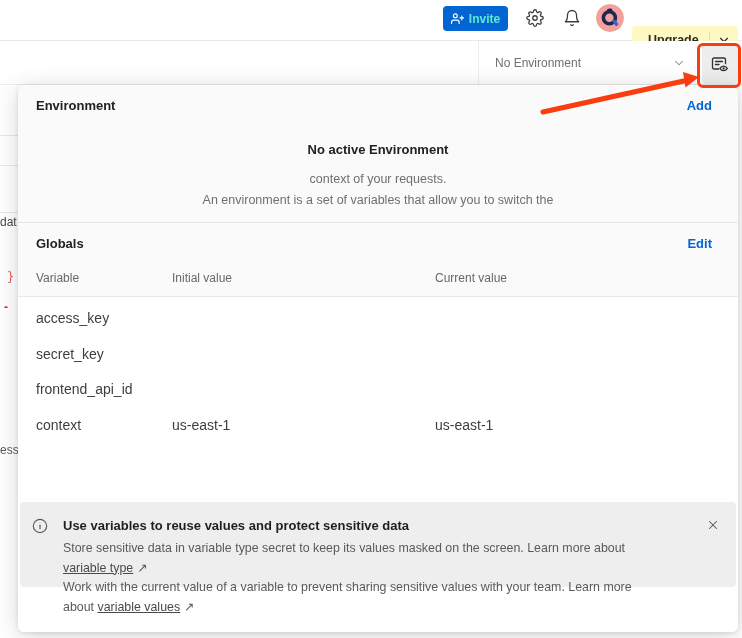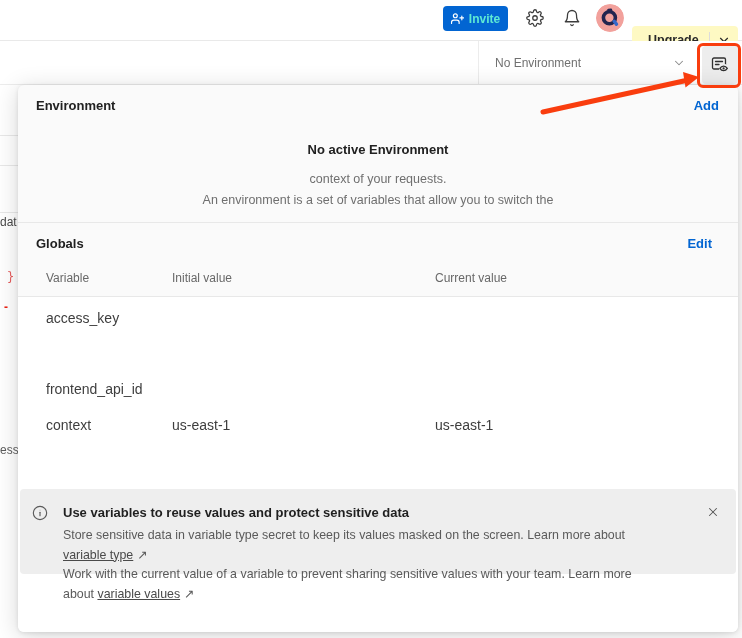--- a/index.html
+++ b/index.html
@@ -33,36 +33,36 @@
 
   
   .frag { color:#4a4a4a; font-size:12px; white-space:nowrap; overflow:hidden; }
   .hline { height:1px; background:#e8e8e8; }
 
   
   .panel { left:18px; top:85px; width:720px; height:547px; background:#fafafa; border-radius:6px;
     box-shadow:0 4px 24px rgba(0,0,0,.16), 0 1px 4px rgba(0,0,0,.10); }
   .panel-title { left:18px; top:13px; font-size:13px; font-weight:700; color:#212121; }
   .link-action { font-size:13px; font-weight:700; color:#0265d2; cursor:pointer; }
-  .add-link { right:19px; top:13px; }
+  .add-link { right:26px; top:13px; }
   .empty-title { left:0; top:57px; width:100%; text-align:center; font-size:13px; font-weight:700; color:#212121; }
   .empty-desc { left:0; top:84px; width:100%; text-align:center; font-size:12.5px; color:#6f6f6f; line-height:21px; }
   .div1 { left:0; top:137px; width:100%; height:1px; background:#e8e8e8; }
   .globals-title { left:18px; top:151px; font-size:13px; font-weight:700; color:#212121; }
   .edit-link { right:26px; top:151px; }
   .col-head { top:186px; font-size:12px; color:#686868; }
-  .col-var { left:28px;text-align:right; } .col-init { left:154px; } .col-cur { left:417px; }
+  .col-var { left:18px;text-align:right; } .col-init { left:154px; } .col-cur { left:417px; }
   .div2 { left:0; top:211px; width:100%; height:1px; background:#e8e8e8; }
   .rows-bg { left:0; top:212px; width:100%; height:335px; background:#ffffff; border-radius:0 0 6px 6px; }
   .vrow { left:0; width:100%; height:16px; font-size:14px; color:#3e3e3e; }
   .vrow span { position:absolute; }
   .r1 { top:225px; } .r2 { top:261px; } .r3 { top:296px; } .r4 { top:332px; }
 
   
-  .infobox { left:2px; top:404px; width:716px; height:85px; background:#eeeeee; border-radius:4px; }
+  .infobox { left:2px; top:417px; width:716px; height:85px; background:#eeeeee; border-radius:4px; }
   .info-icon { left:12px; top:16px; width:16px; height:16px; color:#5a5a5a; display:flex; }
   .info-title { left:43px; top:16px; font-size:13px; font-weight:700; color:#1f1f1f; }
   .info-close { right:14px; top:14px; width:18px; height:18px; color:#555; display:flex; align-items:center; justify-content:center; cursor:pointer; background:none; border:none; }
   .info-body { left:43px; top:37px; right:34px; font-size:12.4px; color:#5a5a5a; line-height:19.5px; }
   .info-body a, .ilink { color:#4a4a4a; text-decoration:underline; cursor:pointer; }
   .ext-arrow { margin-left:4px; text-decoration:none; display:inline-block; color:#5a5a5a; }
 
   
   .anno-rect { left:697px; top:43px; width:44px; height:45px; border:3px solid #f93d0e; border-radius:6px; pointer-events:none; z-index:30; }
   .anno-svg { left:0; top:0; width:742px; height:638px; pointer-events:none; z-index:30; }
@@ -176,20 +176,25 @@
 
     <span class="abs col-head col-var">Variable</span>
     <span class="abs col-head col-init">Initial value</span>
     <span class="abs col-head col-cur">Current value</span>
 
     <div class="abs div2"></div>
     <div class="abs rows-bg"></div>
 
     <div class="abs vrow r1">
       <span class="col-var">access_key</span>
+      <span class="col-init"></span>
+      <span class="col-cur"></span>
+    </div>
+    <div class="abs vrow r2">
+      <span class="col-var">secret_key</span>
       <span class="col-init"></span>
       <span class="col-cur"></span>
     </div>
     <div class="abs vrow r3">
       <span class="col-var">frontend_api_id</span>
       <span class="col-init"></span>
       <span class="col-cur"></span>
     </div>
     <div class="abs vrow r4">
       <span class="col-var">context</span>

